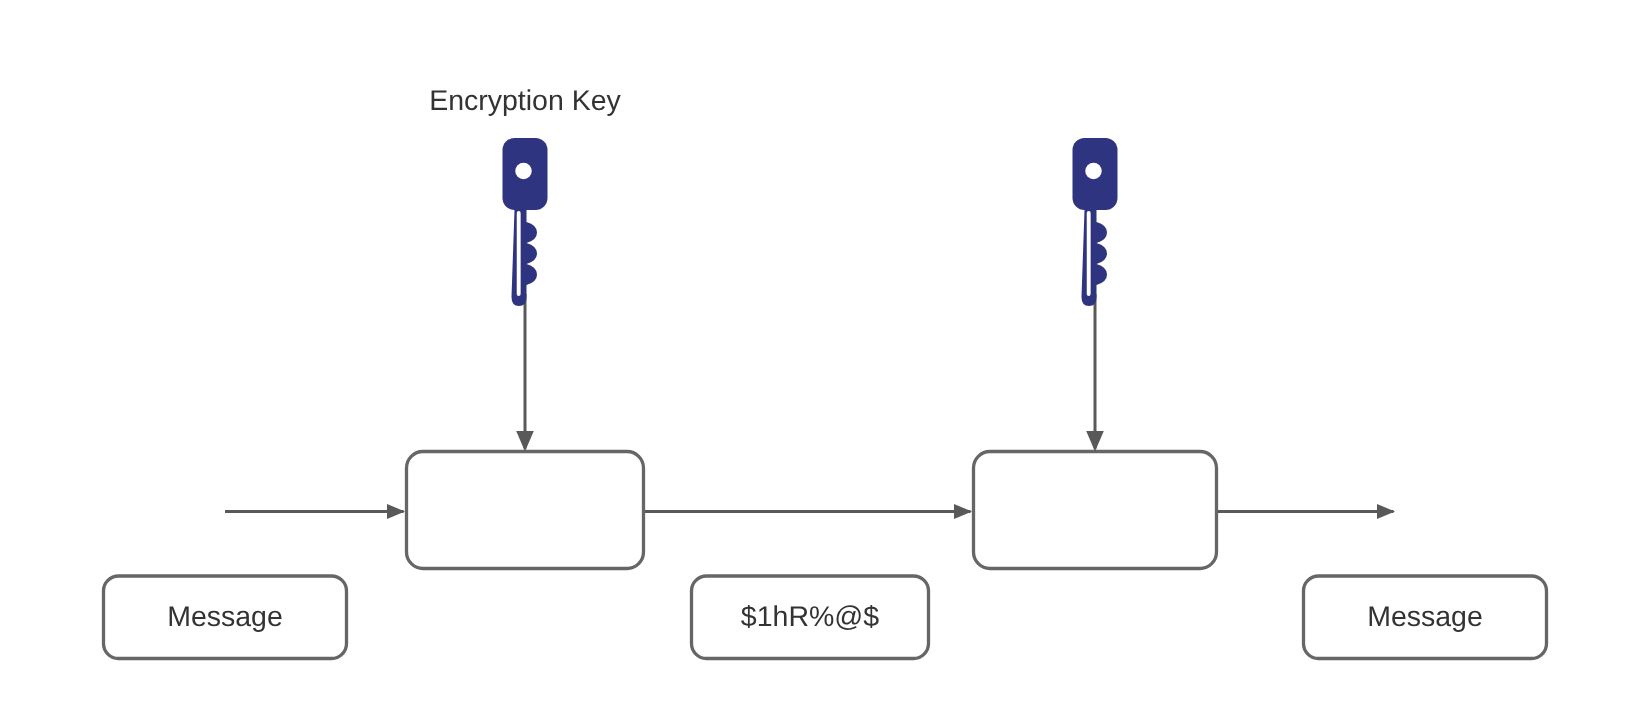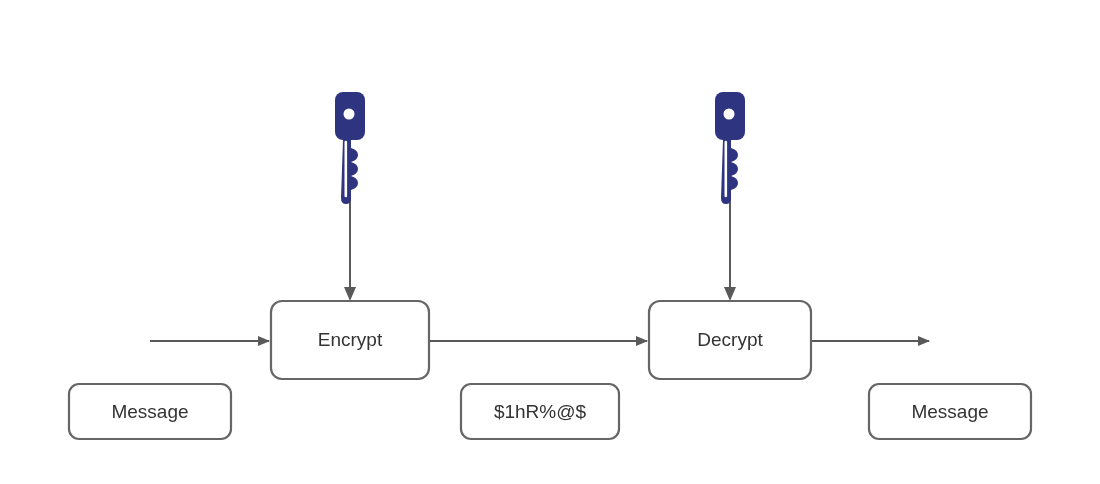--- a/index.html
+++ b/index.html
@@ -135,25 +135,24 @@
                q7,2 7,7
                q0,5 -7,7
                v8
                q0,6 -5,6
                q-5,0 -5,-6
                z" fill="#2E3480"></path>
       <line x1="-4.2" y1="42" x2="-4.2" y2="96" stroke="#ffffff" stroke-width="2.6" stroke-linecap="round"></line>
     </g>
   </svg>
 
+  <div class="caption-label cap-enc-key">Encryption Key</div>
 
 
-  <div class="node-label box-encrypt">Encrypt</div>
 
-  <div class="node-label box-decrypt">Decrypt</div>
 
   <div class="node-label box-msg-in">Message</div>
 
   <div class="node-label box-cipher">$1hR%@$</div>
 
   <div class="node-label box-msg-out">Message</div>
 
 </div>
 
 </body></html>

